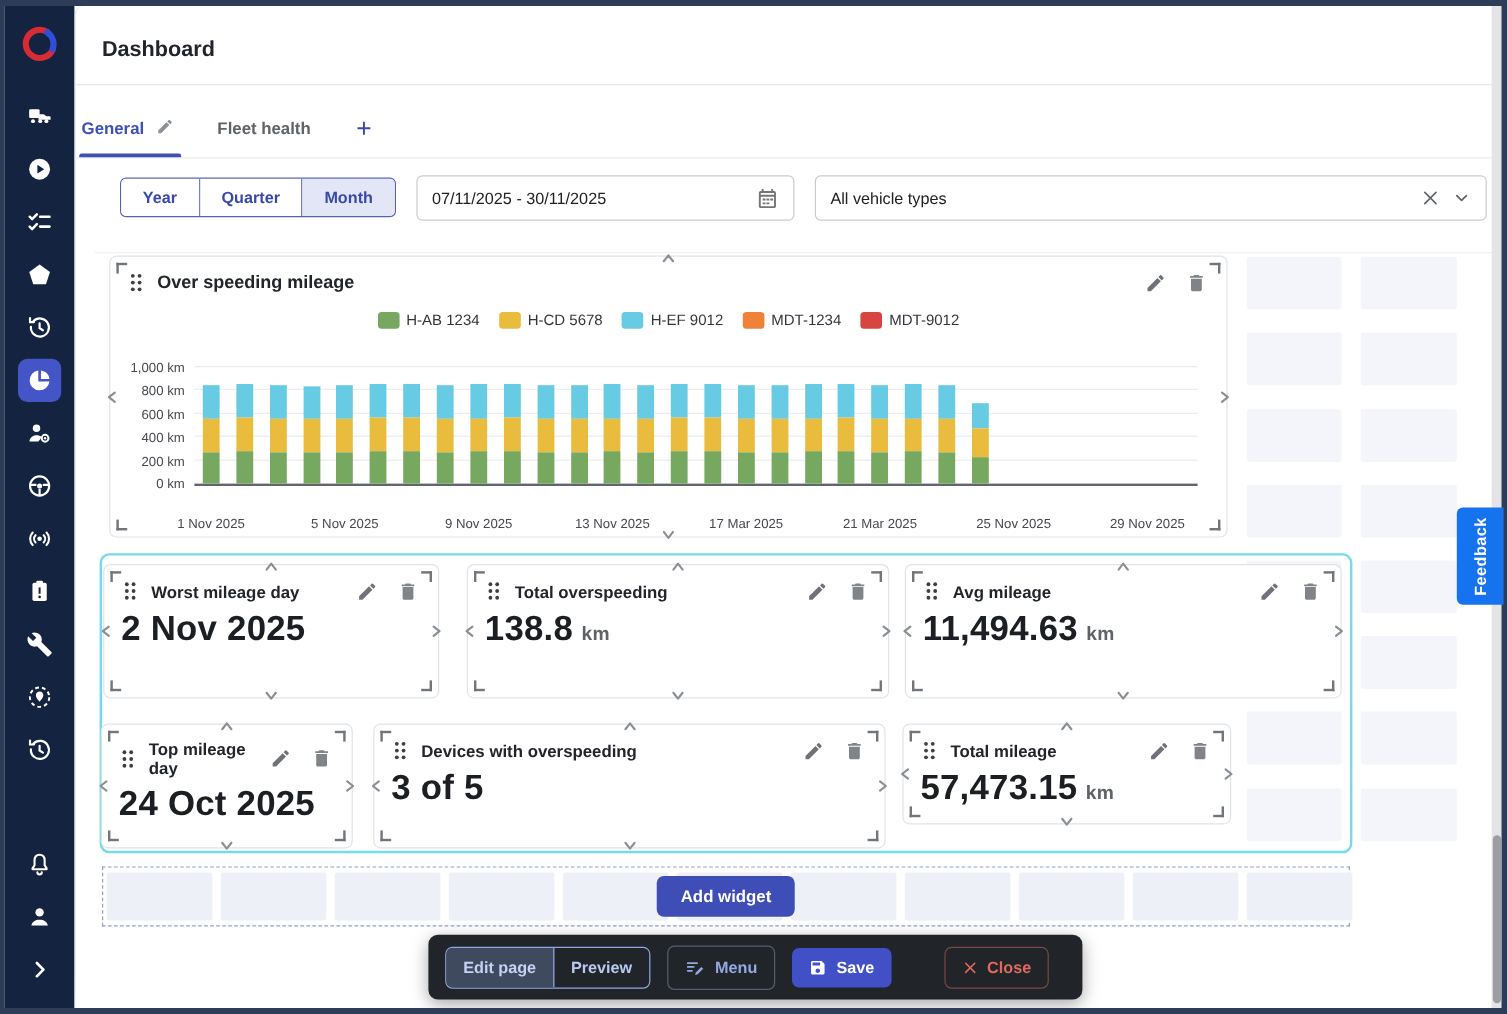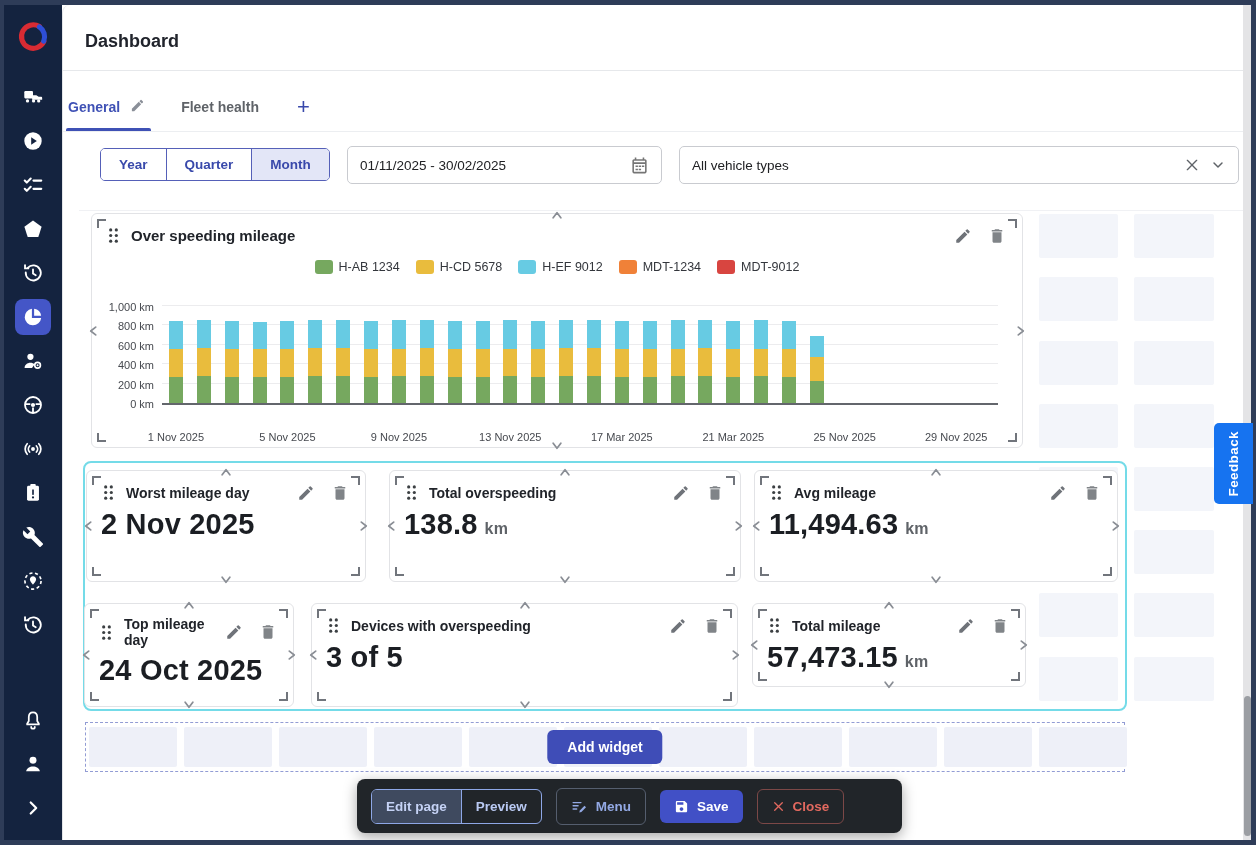--- a/index.html
+++ b/index.html
@@ -88,21 +88,21 @@
   
   .toolbar { position:absolute; background:#212529; border-radius:8px; display:flex; align-items:center; gap:14px; padding:0 14px; z-index:5; box-shadow:0 4px 14px rgba(0,0,0,.35); }
   .tb-group { display:flex; border:1px solid #8ea7e6; border-radius:6px; overflow:hidden; }
   .tb-btn { font-size:13.5px; font-weight:700; padding:9px 14px; cursor:pointer; display:flex; align-items:center; gap:8px; }
   .tb-edit { background:#3f4a5f; color:#c5d2f5; border-right:1px solid #8ea7e6; }
   .tb-preview { color:#b9c9f2; }
   .tb-menu { border:1px solid #555e6e; border-radius:6px; color:#93a9e4; }
   .tb-menu svg { width:17px; height:17px; }
   .tb-save { background:#4150C6; border-radius:6px; color:#fff; }
   .tb-save svg { width:15px; height:15px; }
-  .tb-close { border:1px solid #7c4847; border-radius:6px; color:#e2695f; }
+  .tb-close { border:1px solid #7c4847; border-radius:6px; color:#e2695f;margin-left:30px; }
   .tb-close svg { width:13px; height:13px; }
 
   
   .feedback-tab { position:absolute; right:3px; top:423px; width:39px; height:81px; background:#1673F0; border-radius:5px 0 0 5px; display:flex; align-items:center; justify-content:center; cursor:pointer; z-index:9; }
   .feedback-tab span { writing-mode:vertical-rl; transform:rotate(180deg); color:#fff; font-size:13.5px; font-weight:700; letter-spacing:.4px; }
   .scrollbar { position:absolute; right:5px; top:5px; bottom:5px; width:8px; background:#e4e4e6; z-index:8; }
   .scroll-thumb { position:absolute; left:0.5px; width:7px; bottom:4px; height:140px; background:#9b9ea3; border-radius:4px; }
 </style>
 </head>
 <body>
@@ -279,21 +279,21 @@
       <div class="tab-add">+</div>
     </div>
 
     <div class="filtersrow">
       <div class="segmented">
         <div class="seg-btn">Year</div>
         <div class="seg-btn">Quarter</div>
         <div class="seg-btn selected">Month</div>
       </div>
       <div class="date-input">
-        <span class="val">01/11/2025 - 30/02/2025</span>
+        <span class="val">07/11/2025 - 30/11/2025</span>
         <svg viewBox="0 0 24 24" fill="#757575">
             <path d="M19 4h-1V2h-2v2H8V2H6v2H5c-1.1 0-2 .9-2 2v14c0 1.1.9 2 2 2h14c1.1 0 2-.9 2-2V6c0-1.1-.9-2-2-2zm0 16H5V10h14v10zM5 8V6h14v2H5zM7 12h3v2H7zm4 0h3v2h-3zm4 0h3v2h-3zM7 16h3v2H7zm4 0h3v2h-3z"></path>
           </svg>
       </div>
       <div class="select-input">
         <span class="val">All vehicle types</span>
         <span class="icons">
           <svg viewBox="0 0 24 24" fill="none" stroke="#5f6368" stroke-width="2" stroke-linecap="round">
               <path d="M5 5l14 14M19 5L5 19"></path>
             </svg>

